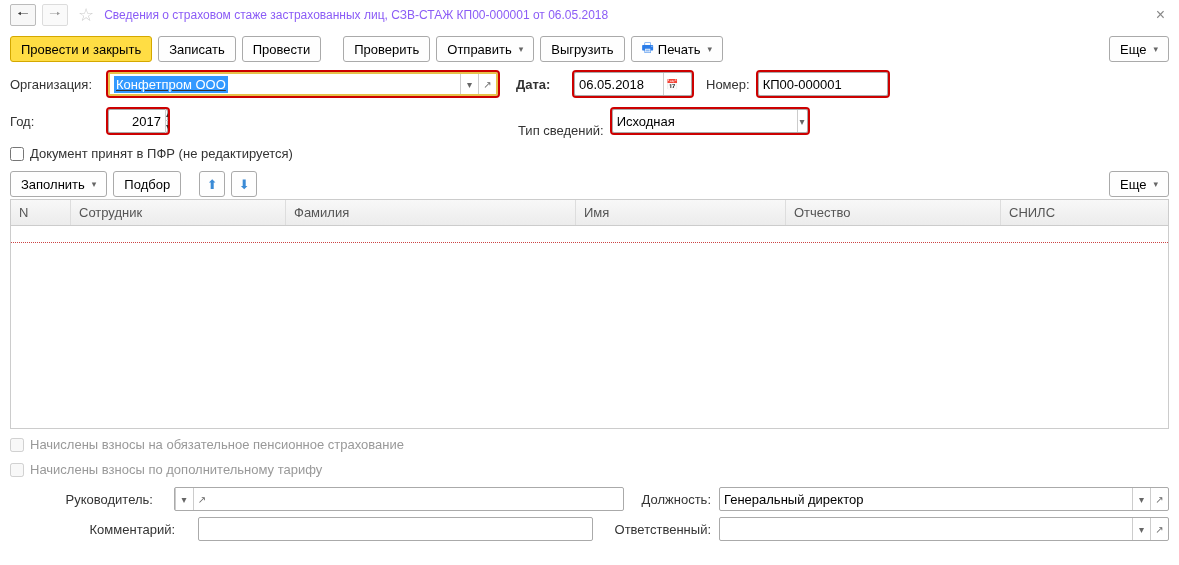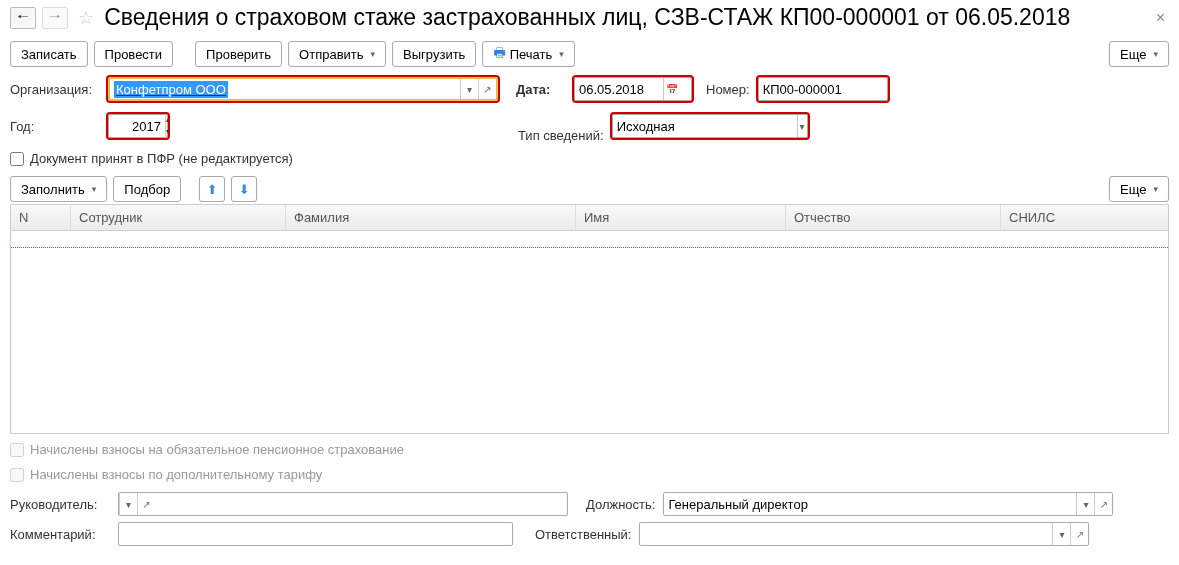--- a/index.html
+++ b/index.html
@@ -1,21 +1,21 @@
 <!DOCTYPE html>
 <html><head>
 <meta charset="utf-8">
 <style>
 * { box-sizing: border-box; margin: 0; padding: 0; }
 body { font-family: Arial, sans-serif; font-size: 13px; color: #333; background: #fff; padding: 4px 10px; width: 1179px; }
 .title-row { display: flex; align-items: center; gap: 6px; margin-bottom: 10px; }
 .nav-btn { width: 26px; height: 22px; border: 1px solid #bbb; background: #f7f7f7; display: inline-flex; align-items: center; justify-content: center; cursor: pointer; border-radius: 2px; }
 .nav-btn.disabled { opacity: 0.5; }
 .star { font-size: 18px; color: #ccc; cursor: pointer; margin: 0 4px; }
-.page-title { font-size: 23px; color: #000000; flex: 1; }
+.page-title { font-size: 12px; color: #8b5cf6; flex: 1; }
 .close-x { font-size: 16px; color: #888; cursor: pointer; padding: 0 4px; }
 .toolbar { display: flex; align-items: center; gap: 6px; margin-bottom: 10px; }
 .btn { height: 26px; padding: 0 10px; border: 1px solid #aaa; background: #fefefe; border-radius: 3px; cursor: pointer; font-size: 13px; display: inline-flex; align-items: center; gap: 4px; white-space: nowrap; }
 .btn-yellow { background: #ffdd44; border-color: #d4a800; font-weight: normal; }
 .btn-drop::after { content: "▾"; font-size: 9px; margin-left: 3px; color: #666; }
 .spacer { flex: 1; }
 .form-row { display: flex; align-items: center; gap: 8px; margin-bottom: 8px; }
 .lbl { min-width: 90px; }
 .lbl-short { min-width: auto; }
 .field-wrap { display: flex; align-items: center; border: 1px solid #aaa; height: 24px; background: #fff; border-radius: 2px; }
@@ -36,35 +36,36 @@
 .thead { display: flex; background: linear-gradient(#f8f8f8, #ececec); border-bottom: 1px solid #ccc; }
 .th { padding: 5px 8px; border-right: 1px solid #ddd; font-size: 13px; color: #555; }
 .th.n { width: 60px; }
 .th.sot { width: 215px; }
 .th.fam { width: 290px; }
 .th.im { width: 210px; }
 .th.ot { width: 215px; }
 .th.sn { flex: 1; border-right: none; }
 .tbody-area { background: #fff; height: calc(100% - 28px); position: relative; }
 .red-line { position: absolute; top: 16px; left: 0; right: 0; border-top: 1px dotted #c44; }
-.footer-field-row { display: flex; align-items: center; gap: 8px; margin-bottom: 6px; }
+.footer-field-row { display: flex; align-items: center; gap: 8px; margin-bottom: 6px; justify-content: flex-end; }
 .print-icon { color: #2b7de9; }
 </style>
 </head>
 <body>
 
 <div class="title-row">
   <div class="nav-btn">🠐</div>
   <div class="nav-btn disabled">🠒</div>
   <div class="star">☆</div>
   <div class="page-title">Сведения о страховом стаже застрахованных лиц, СЗВ-СТАЖ КП00-000001 от 06.05.2018</div>
   <div class="close-x">×</div>
 </div>
 
 <div class="toolbar">
+  <button class="btn btn-yellow">Провести и закрыть</button>
   <button class="btn">Записать</button>
   <button class="btn">Провести</button>
   <div style="width:10px"></div>
   <button class="btn">Проверить</button>
   <button class="btn btn-drop">Отправить</button>
   <button class="btn">Выгрузить</button>
   <button class="btn btn-drop">
       <span class="print-icon">🖶</span>
       <span>Печать</span>
     </button>

